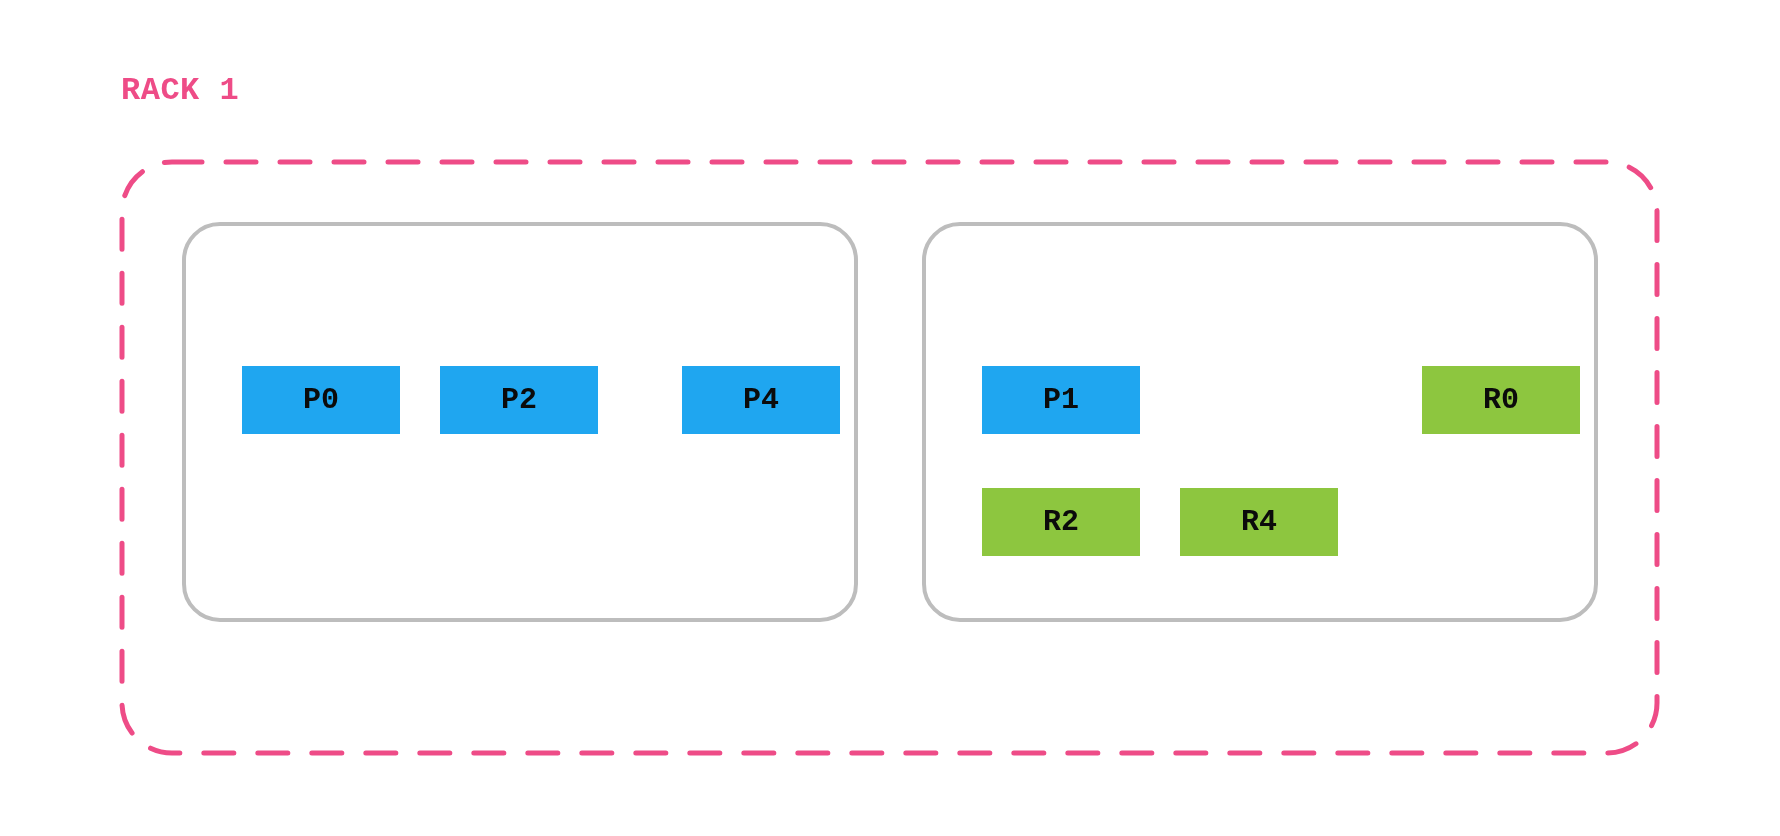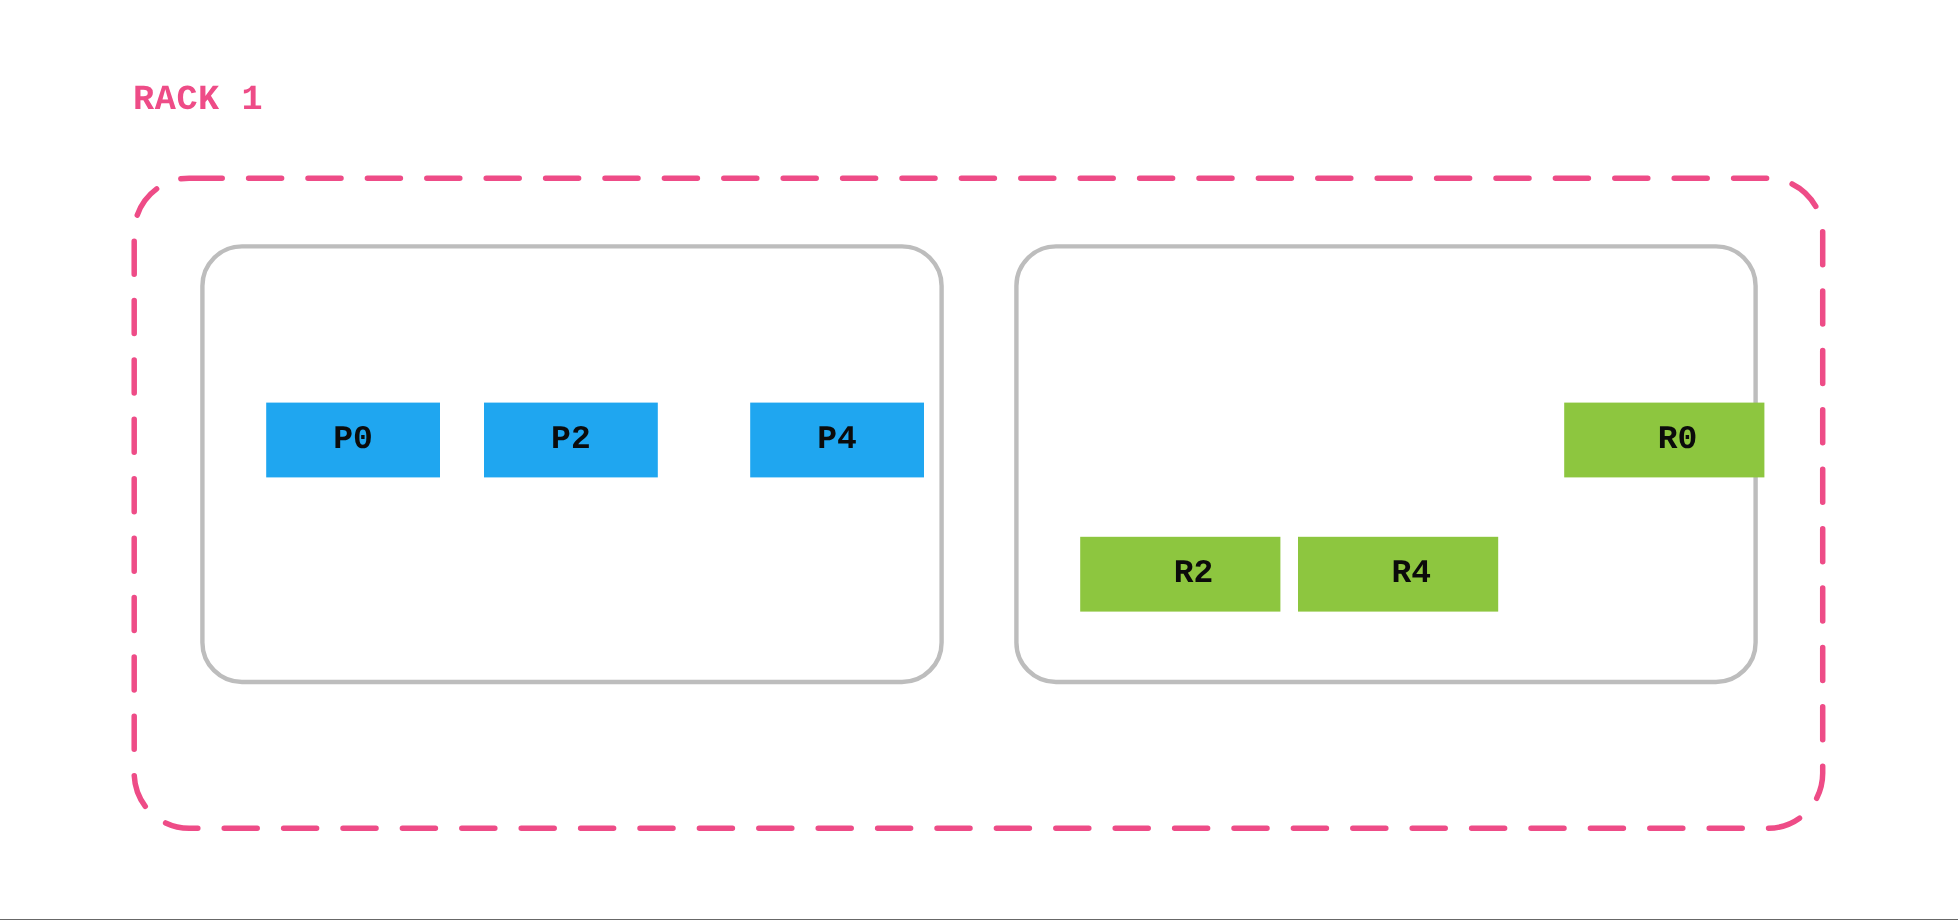--- a/index.html
+++ b/index.html
@@ -49,21 +49,21 @@
     width: 158px;
     height: 68px;
     display: flex;
     align-items: center;
     justify-content: center;
     font-size: 30px;
     font-weight: 700;
     color: #0B0B0B;
   }
   .block.primary { background: #1FA6F0; }
-  .block.replica { background: #8DC63F; padding-left: 24px; }
+  .block.replica { background: #8DC63F; }
   
   .col-0 { left: 56px; }
   .col-1 { left: 254px; }
   .col-2 { left: 452px; margin-left: 44px; }
   .row-0 { top: 140px; }
   .row-1 { top: 262px; }
 </style>
 </head>
 <body>
 
@@ -75,18 +75,19 @@
     <rect x="122" y="162" width="1535" height="591" rx="50" ry="50" fill="none" stroke="#EE4C87" stroke-width="5" stroke-dasharray="30 24" stroke-linecap="round"></rect>
   </svg>
 
   <div class="node-box left">
     <div class="block primary col-0 row-0">P0</div>
     <div class="block primary col-1 row-0">P2</div>
     <div class="block primary col-2 row-0">P4</div>
   </div>
 
   <div class="node-box right">
+    <div class="block primary col-0 row-0">P1</div>
     <div class="block replica col-2 row-0">R0</div>
     <div class="block replica col-0 row-1">R2</div>
     <div class="block replica col-1 row-1">R4</div>
   </div>
 
 </div>
 
 </body></html>

